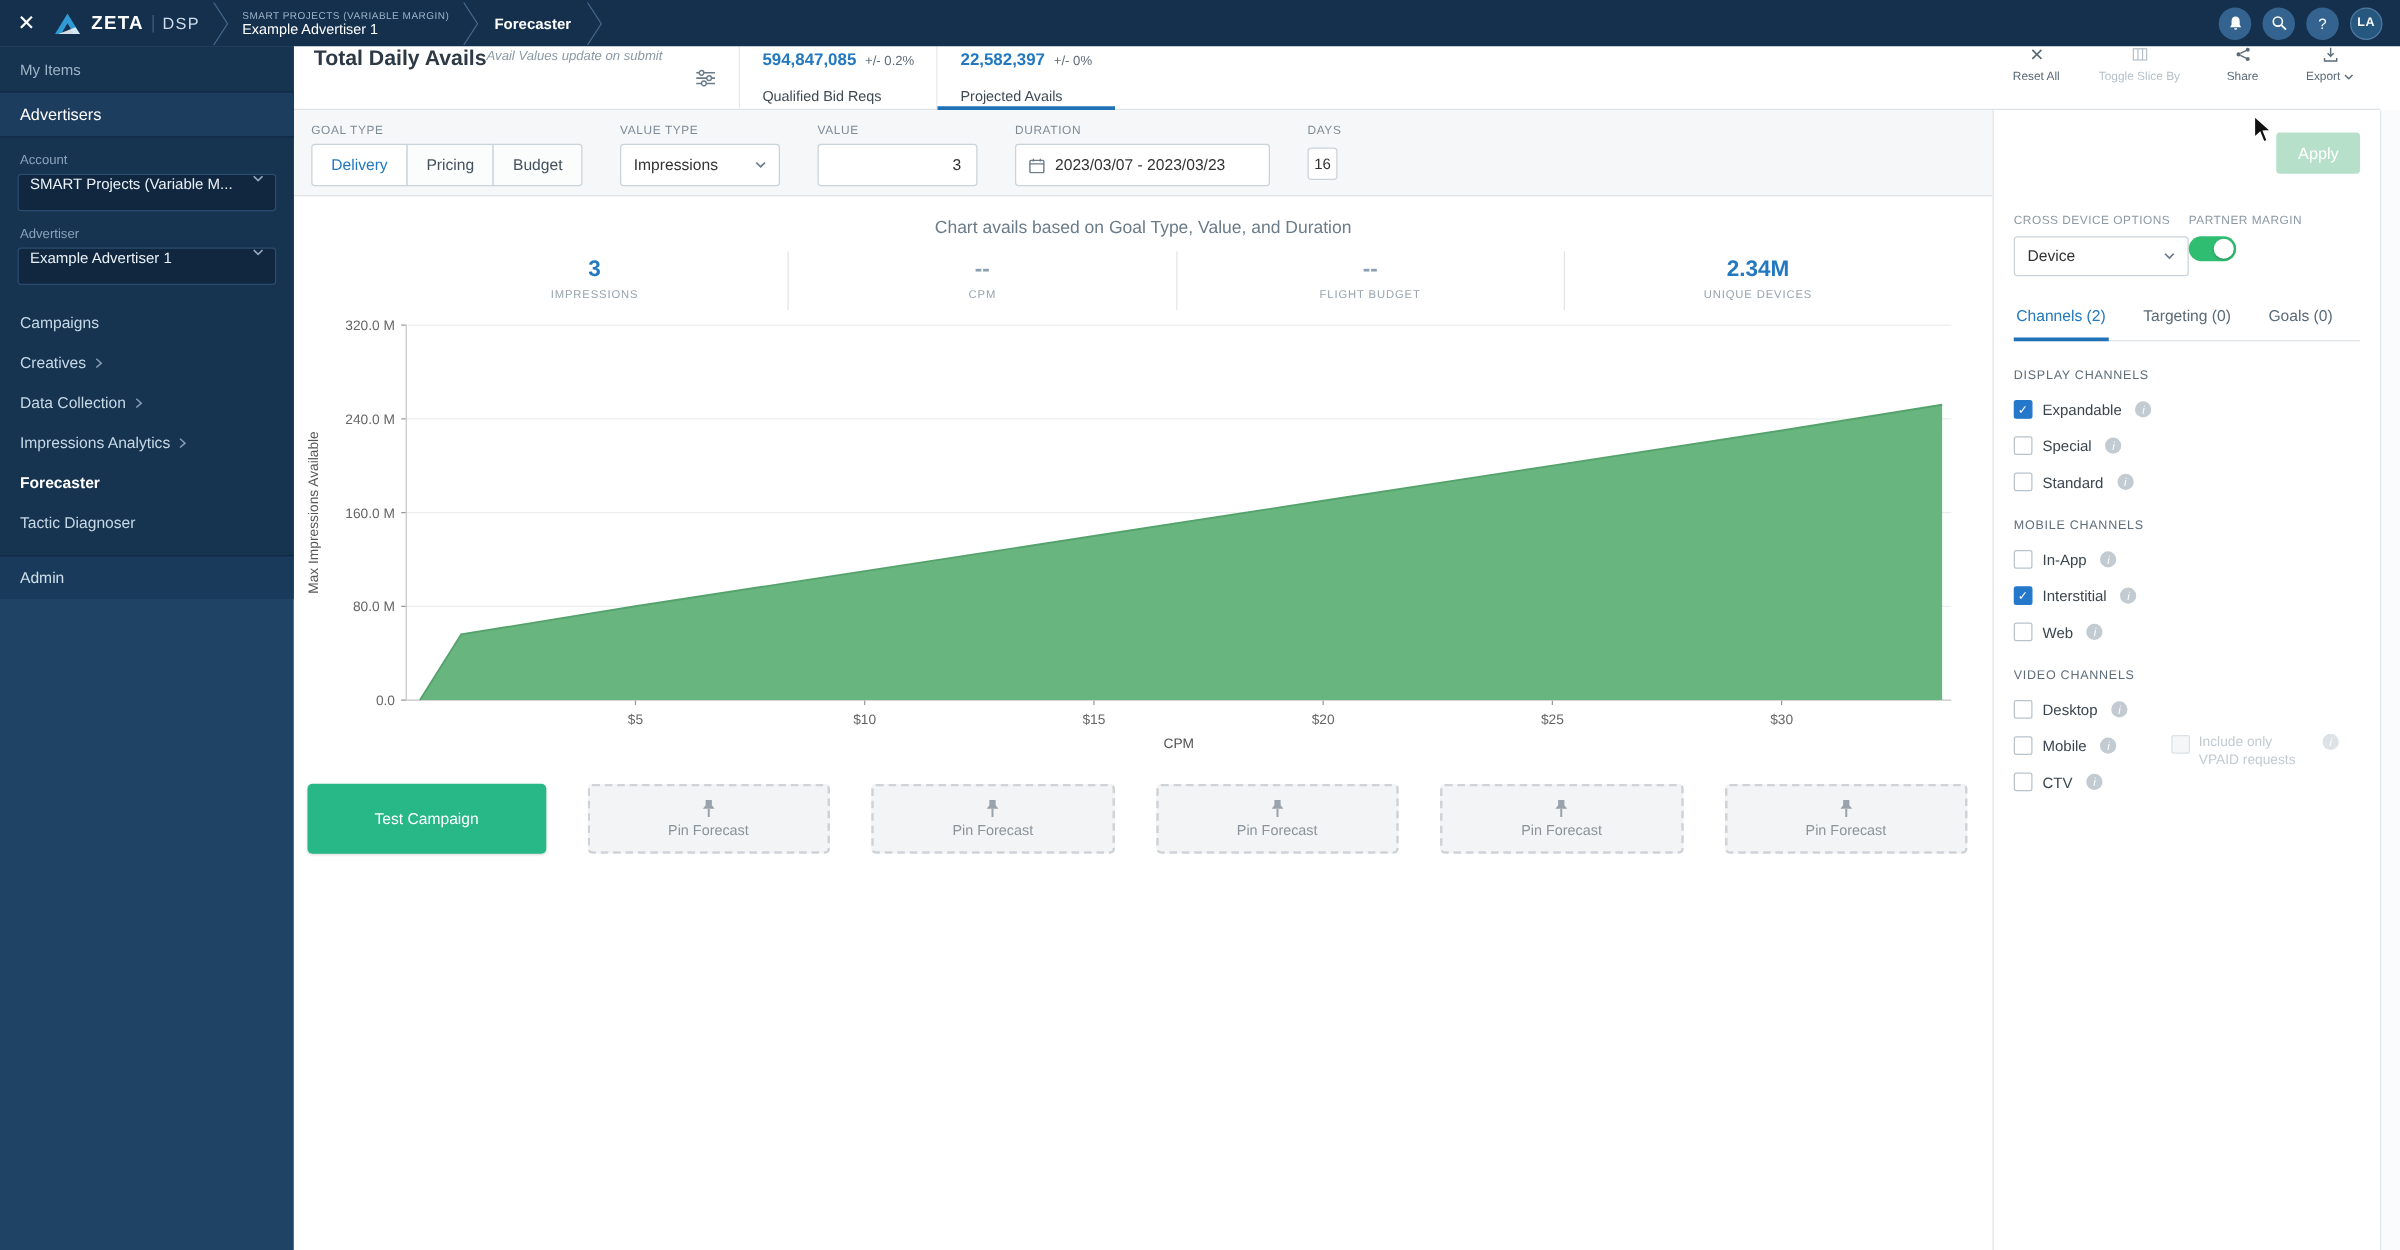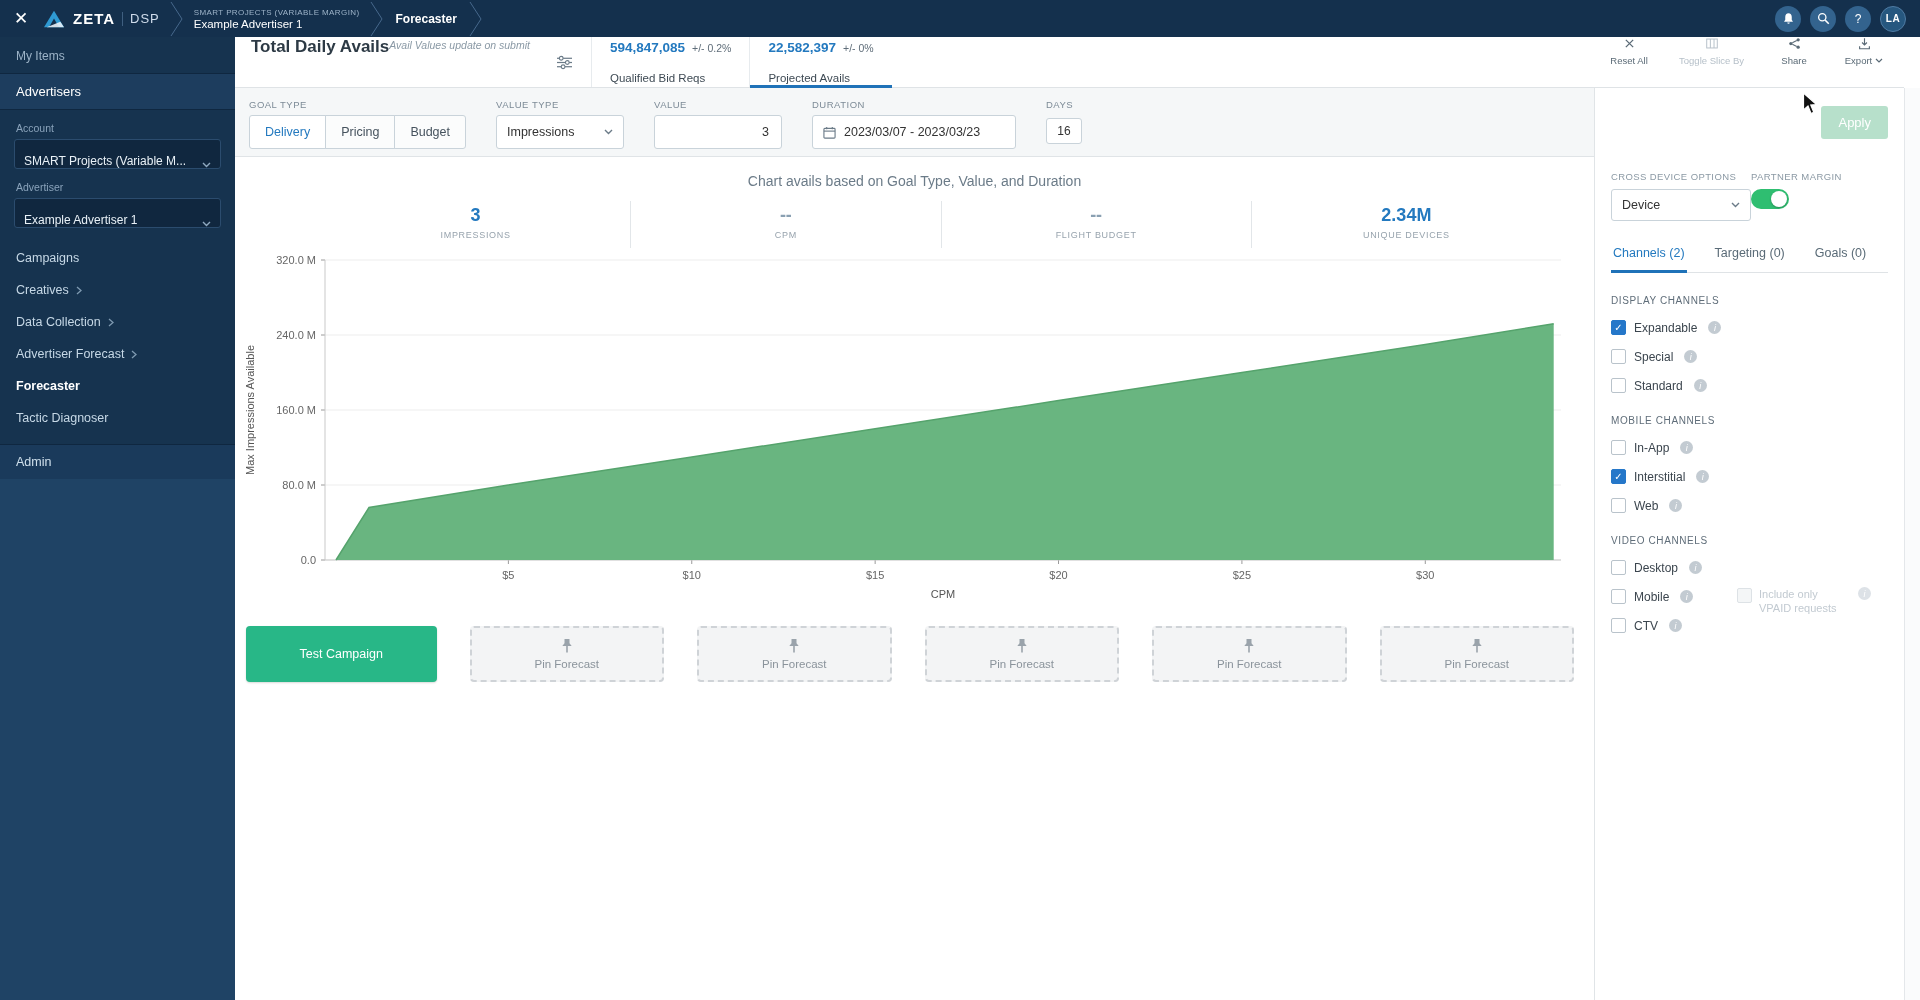--- a/index.html
+++ b/index.html
@@ -26,21 +26,21 @@
   .circle-btn.avatar { background:#26577f; border:1px solid #4f7ba3; font-size:10px; font-weight:bold; letter-spacing:.5px; }
 
   
   .sidebar { position:absolute; left:0; top:37px; width:235px; bottom:0; background:#1f4365; z-index:5; }
   .sidebar-top { background:#16334f; padding-bottom:10px; }
   .side-myitems { padding:12px 16px 10px; font-size:12px; color:#9db4c8; cursor:pointer; }
   .side-section { background:#1d3d5e; border-top:1px solid #0f2740; border-bottom:1px solid #0f2740;
                   padding:10px 16px; font-size:13px; color:#fff; cursor:pointer; }
   .side-label { padding:12px 16px 5px; font-size:10.5px; color:#8aa3bb; }
   .side-select { margin:0 14px; background:#10273f; border:1px solid #2b4c6e; border-radius:3px;
-                 height:30px; display:flex; align-items:flex-end; padding:0 9px; cursor:pointer; }
+                 height:30px; display:flex; align-items:flex-start; padding:0 9px; cursor:pointer; }
   .side-select .val { color:#e9f1f7; font-size:12px; white-space:nowrap; overflow:hidden;
                       text-overflow:ellipsis; flex:1; }
   .side-nav { margin-top:14px; }
   .side-item { padding:9px 16px; font-size:12.5px; color:#c6d8e6; cursor:pointer; display:flex; align-items:center; gap:7px; }
   .side-item.active { color:#fff; font-weight:bold; }
   .side-admin { background:#1a3a5b; border-top:1px solid #0f2740; border-bottom:1px solid #173ck0;
                 padding:10px 16px; font-size:12.5px; color:#cfe0ec; cursor:pointer; }
 
   
   .main-header { position:absolute; left:235px; top:37px; right:16px; height:51px; background:#fff;
@@ -73,21 +73,21 @@
   .seg-btn:first-child { border-radius:3px 0 0 3px; margin-left:0; }
   .seg-btn:last-child { border-radius:0 3px 3px 0; }
   .seg-btn.selected { color:#2379bf; background:#fff; position:relative; z-index:1; }
   .f-select { width:128px; height:34px; background:#fff; border:1px solid #c9d3da; border-radius:3px;
               display:flex; align-items:center; justify-content:space-between; padding:0 10px;
               font-size:12.5px; color:#333; cursor:pointer; }
   .f-input { width:128px; height:34px; background:#fff; border:1px solid #c9d3da; border-radius:3px;
              padding:0 12px; font-size:12.5px; color:#333; text-align:right; font-family:inherit; }
   .f-date { width:204px; height:34px; background:#fff; border:1px solid #c9d3da; border-radius:3px;
             display:flex; align-items:center; gap:8px; padding:0 10px; font-size:12.5px; color:#333; cursor:pointer; }
-  .f-days { width:36px; height:26px; background:#fff; border:1px solid #c9d3da; border-radius:3px;
+  .f-days { width:24px; height:26px; background:#fff; border:1px solid #c9d3da; border-radius:3px;
             display:flex; align-items:center; justify-content:center; font-size:12px; color:#333; margin-top:3px; }
 
   
   .content { position:absolute; left:235px; top:157px; right:326px; bottom:0; background:#fff; overflow:hidden; }
   .chart-note { text-align:center; font-size:14px; color:#6b7b88; margin-top:16px; }
   .metrics-row { display:flex; margin:12px 33px 0 86px; }
   .metric { flex:1; text-align:center; padding:4px 0 8px; border-left:1px solid #e2e6e9; }
   .metric:first-child { border-left:none; }
   .metric-value { font-size:18px; font-weight:bold; color:#2379bf; }
   .metric-value.muted { color:#8aa0b2; }
@@ -223,21 +223,21 @@
             <path d="M1 1 L5 4.5 L1 8" stroke="#7f9ab1" stroke-width="1.3" fill="none"></path>
           </svg>
   </div>
   <div class="side-item">
     <span>Data Collection</span>
           <svg width="6" height="9" viewBox="0 0 6 9">
             <path d="M1 1 L5 4.5 L1 8" stroke="#7f9ab1" stroke-width="1.3" fill="none"></path>
           </svg>
   </div>
   <div class="side-item">
-    <span>Advertiser Forecast</span>
+    <span>Impressions Analytics</span>
           <svg width="6" height="9" viewBox="0 0 6 9">
             <path d="M1 1 L5 4.5 L1 8" stroke="#7f9ab1" stroke-width="1.3" fill="none"></path>
           </svg>
   </div>
   <div class="side-item active">
     <span>Forecaster</span>
   </div>
   <div class="side-item">
     <span>Tactic Diagnoser</span>
   </div>

